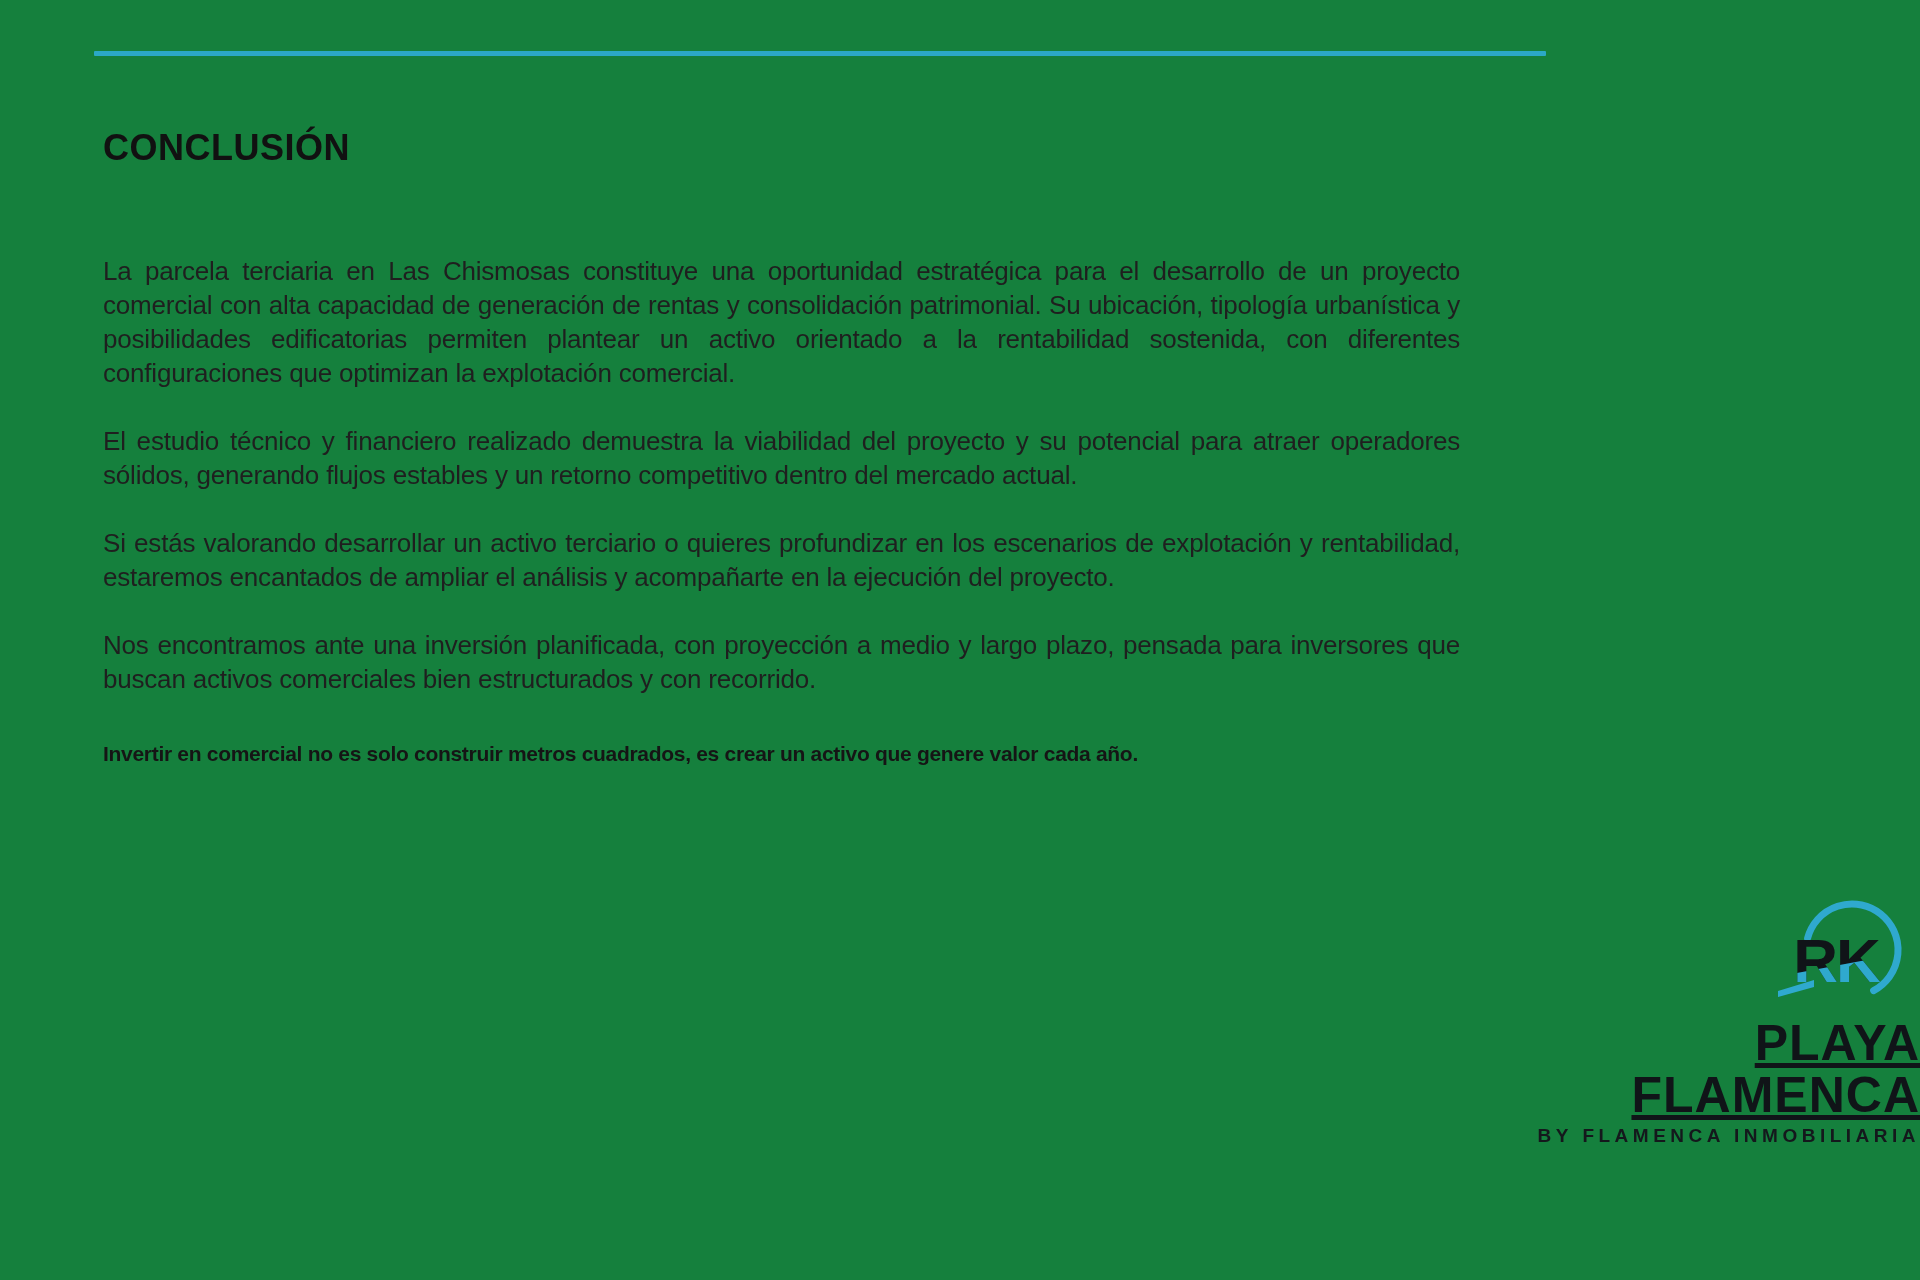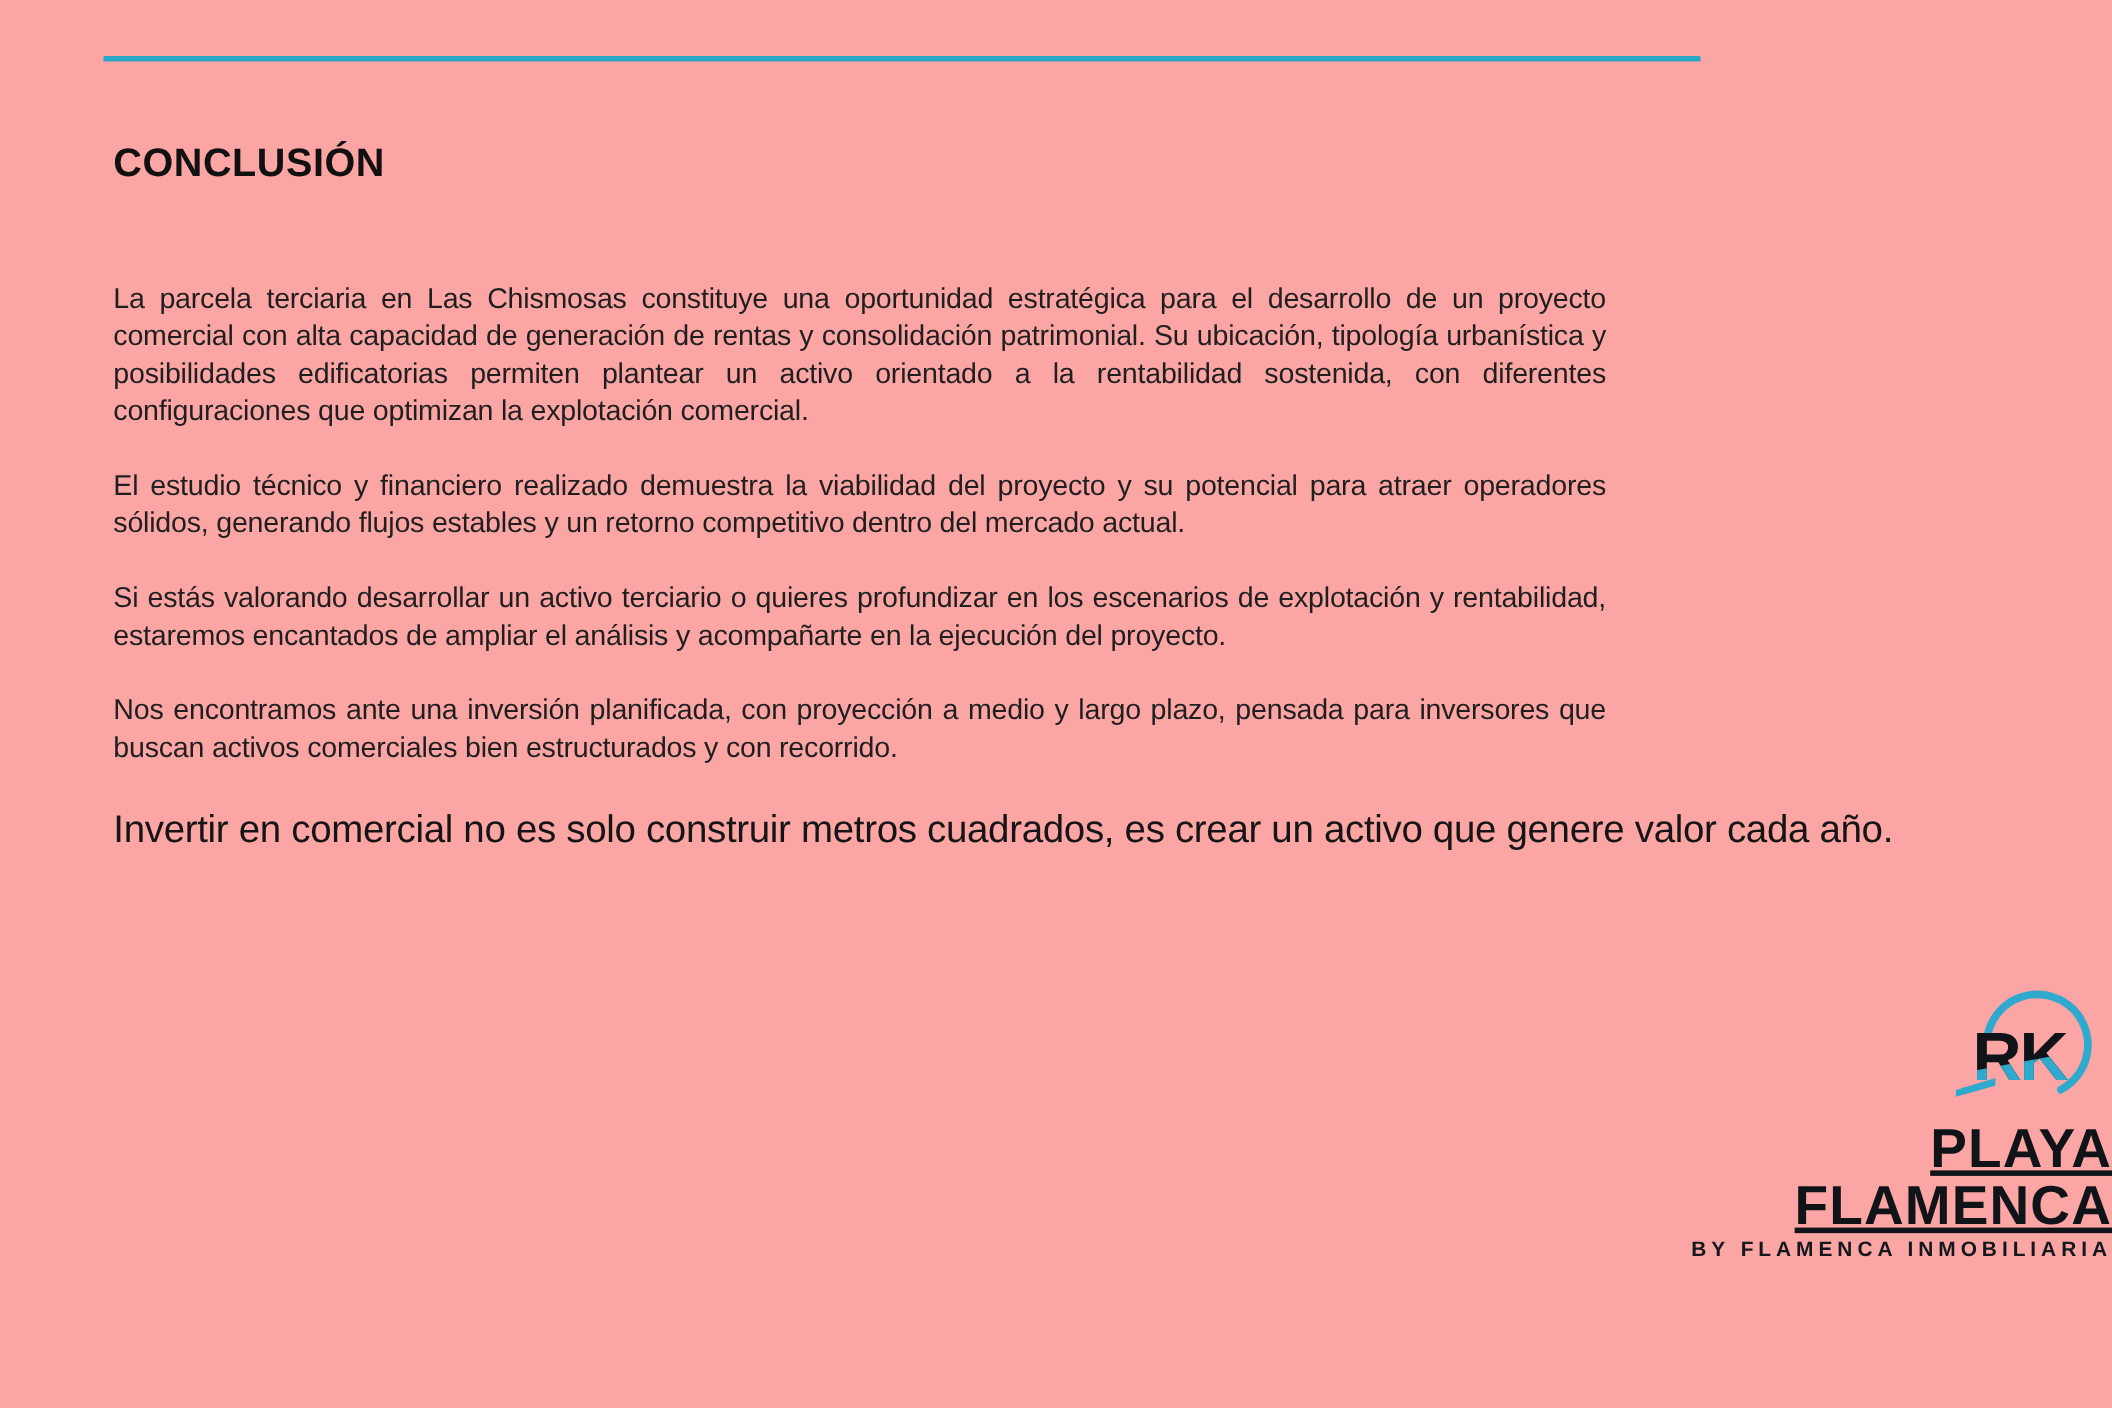--- a/index.html
+++ b/index.html
@@ -9,21 +9,21 @@
   *{margin:0;padding:0;box-sizing:border-box;}
   html,body{background:#ffffff;}
   body{
     width:1920px;height:1280px;
     font-family:"Liberation Sans", sans-serif;
     color:#1c1c1c;
     overflow:hidden;
     position:relative;
   }
   .page{
-    position:absolute;inset:0;background:#fca5a5;
+    position:absolute;inset:0;background:#15803d;
   }
   .top-rule{
     position:absolute;
     left:94px;top:51px;
     width:1452px;height:5px;
     background:var(--accent);
     border-radius:1px;
   }
   .content{
     position:absolute;
@@ -42,23 +42,23 @@
     font-size:26px;
     line-height:34px;
     text-align:justify;
     text-justify:inter-word;
     letter-spacing:-0.2px;
     color:#1f1f1f;
     margin:0 0 34px 0;
   }
   p.para:last-of-type{margin-bottom:20px;}
   p.closing{
-    font-size:35px;
+    font-size:21px;
     line-height:42px;
-    font-weight:normal;
+    font-weight:bold;
     color:#151515;
     letter-spacing:-0.3px;
     white-space:nowrap;
     margin-top:37px;
   }
   .logo{
     position:absolute;
     top:896px;left:0;right:0;
     text-align:right;
     color:#101418;

